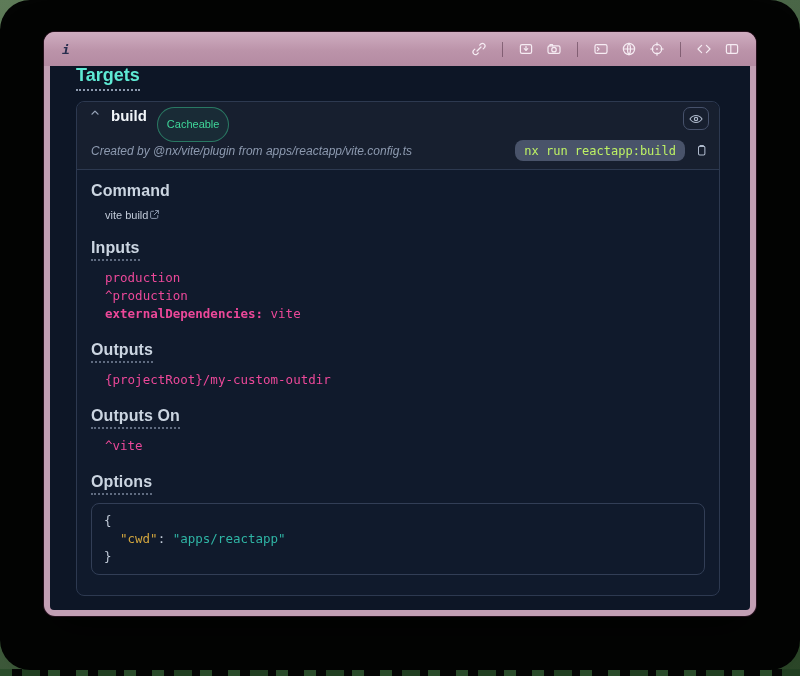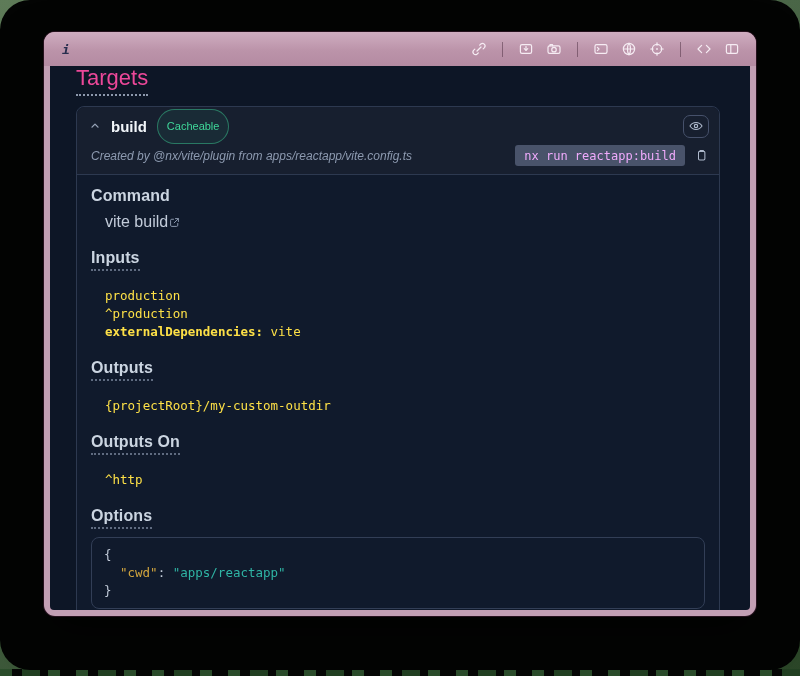--- a/index.html
+++ b/index.html
@@ -30,55 +30,55 @@
   .url{font:700 11px "DejaVu Sans Mono",monospace;color:#272e4e;letter-spacing:.2px;}
   .tb-icons{margin-left:auto;display:flex;align-items:center;gap:12px;}
   .tb-icons svg{display:block;stroke:#f6ecf3;fill:none;stroke-width:1.5;stroke-linecap:round;stroke-linejoin:round;cursor:pointer;}
   .tb-divider{width:1px;height:15px;background:rgba(63,33,52,.45);margin:0 3px;}
 
   .content{
     flex:1;margin:0 6px 6px;background:#0d1626;overflow:hidden;
     padding:2px 30px 0 26px;border-radius:0 0 4px 4px;
   }
   h1.targets{
-    font-size:22px;font-weight:400;color:#ec4899;margin:-3px 0 10px;
+    font-size:18px;font-weight:700;color:#5eead4;margin:-3px 0 10px;
     display:table;border-bottom:2px dotted #8d99ad;padding-bottom:3px;
   }
   .card{border:1px solid #2d3950;border-radius:8px;background:#101a2c;}
   .card.build{margin-bottom:16px;}
   .card-top{background:#171f2f;border-radius:8px 8px 0 0;border-bottom:1px solid #2d3950;}
-  .head-row{display:flex;align-items:center;gap:10px;padding:5px 10px 0 12px;height:28px;cursor:pointer;}
+  .head-row{display:flex;align-items:flex-start;gap:10px;padding:5px 10px 0 12px;height:28px;cursor:pointer;}
   .chev svg{display:block;stroke:#97a3b8;fill:none;stroke-width:1.8;stroke-linecap:round;stroke-linejoin:round;}
   .t-name{font-weight:700;font-size:15px;color:#f1f5f9;}
   .badge{
     font-size:11px;color:#3fd699;border:1px solid rgba(63,214,153,.45);
     background:rgba(63,214,153,.07);border-radius:999px;padding:11px 9px;line-height:1;
   }
   .eye-btn{
     margin-left:auto;width:26px;height:23px;border:1px solid #46516b;border-radius:7px;
     display:flex;align-items:center;justify-content:center;background:transparent;padding:0;cursor:pointer;
   }
   .eye-btn svg{display:block;stroke:#aeb9cc;fill:none;stroke-width:1.4;}
   .created-row{display:flex;align-items:center;padding:5px 10px 8px 14px;}
   .created{font-style:italic;font-size:12px;color:#8d9ab0;}
   .run-chip{
-    margin-left:auto;font:12px "DejaVu Sans Mono",monospace;color:#f0abfc;
-    background:#49536a;padding:3.5px 9px;border-radius:3px;line-height:1.2;
+    margin-left:auto;font:12px "DejaVu Sans Mono",monospace;color:#bef264;
+    background:#49536a;padding:3.5px 9px;border-radius:8px;line-height:1.2;
   }
   .copy-btn{margin-left:9px;background:none;border:none;padding:0;cursor:pointer;}
   .copy-btn svg{display:block;stroke:#aeb9cc;fill:none;stroke-width:1.4;}
 
   .card-body{padding:12px 14px 20px;}
   .sec{margin-bottom:18px;}
   .sec:last-child{margin-bottom:0;}
   .sec h3{font-size:16px;font-weight:700;color:#cbd5e1;margin:0 0 8px;display:table;letter-spacing:.1px;}
   .sec h3.dotted{border-bottom:2px dotted #5f6b80;padding-bottom:2px;cursor:help;}
-  .mono-rows{padding-left:14px;font:12.5px "DejaVu Sans Mono",monospace;color:#fde047;line-height:18px;margin-top:16px;}
+  .mono-rows{padding-left:14px;font:12.5px "DejaVu Sans Mono",monospace;color:#ec4899;line-height:18px;}
   .mono-rows .bold{font-weight:700;text-align:center;}
-  .cmd-row{padding-left:14px;display:flex;align-items:center;font-size:16px;color:#c2cbd9;}
+  .cmd-row{padding-left:14px;display:flex;align-items:center;font-size:11px;color:#c2cbd9;}
   .cmd-row svg{display:block;stroke:#8d9ab0;fill:none;stroke-width:1.5;stroke-linecap:round;stroke-linejoin:round;cursor:pointer;}
   .code-block{
     border:1px solid #323e56;border-radius:8px;padding:8px 12px;
     font:12.5px "DejaVu Sans Mono",monospace;line-height:18px;color:#c2cbd9;
   }
   .code-block .indent{padding-left:16px;}
   .json-key{color:#d3a63e;}
   .json-val{color:#2fb5a5;}
 
   .card.serve .head-row{padding:5px 10px;height:auto;}
@@ -218,21 +218,21 @@
         <div class="sec">
           <h3 class="dotted">Outputs</h3>
           <div class="mono-rows">
             <div>{projectRoot}/my-custom-outdir</div>
           </div>
         </div>
 
         <div class="sec">
           <h3 class="dotted">Outputs On</h3>
           <div class="mono-rows">
-            <div>^http</div>
+            <div>^vite</div>
           </div>
         </div>
 
         <div class="sec">
           <h3 class="dotted">Options</h3>
           <div class="code-block">
             <div>{</div>
             <div class="indent"><span class="json-key">"cwd"</span><span>: </span><span class="json-val">"apps/reactapp"</span></div>
             <div>}</div>
           </div>

